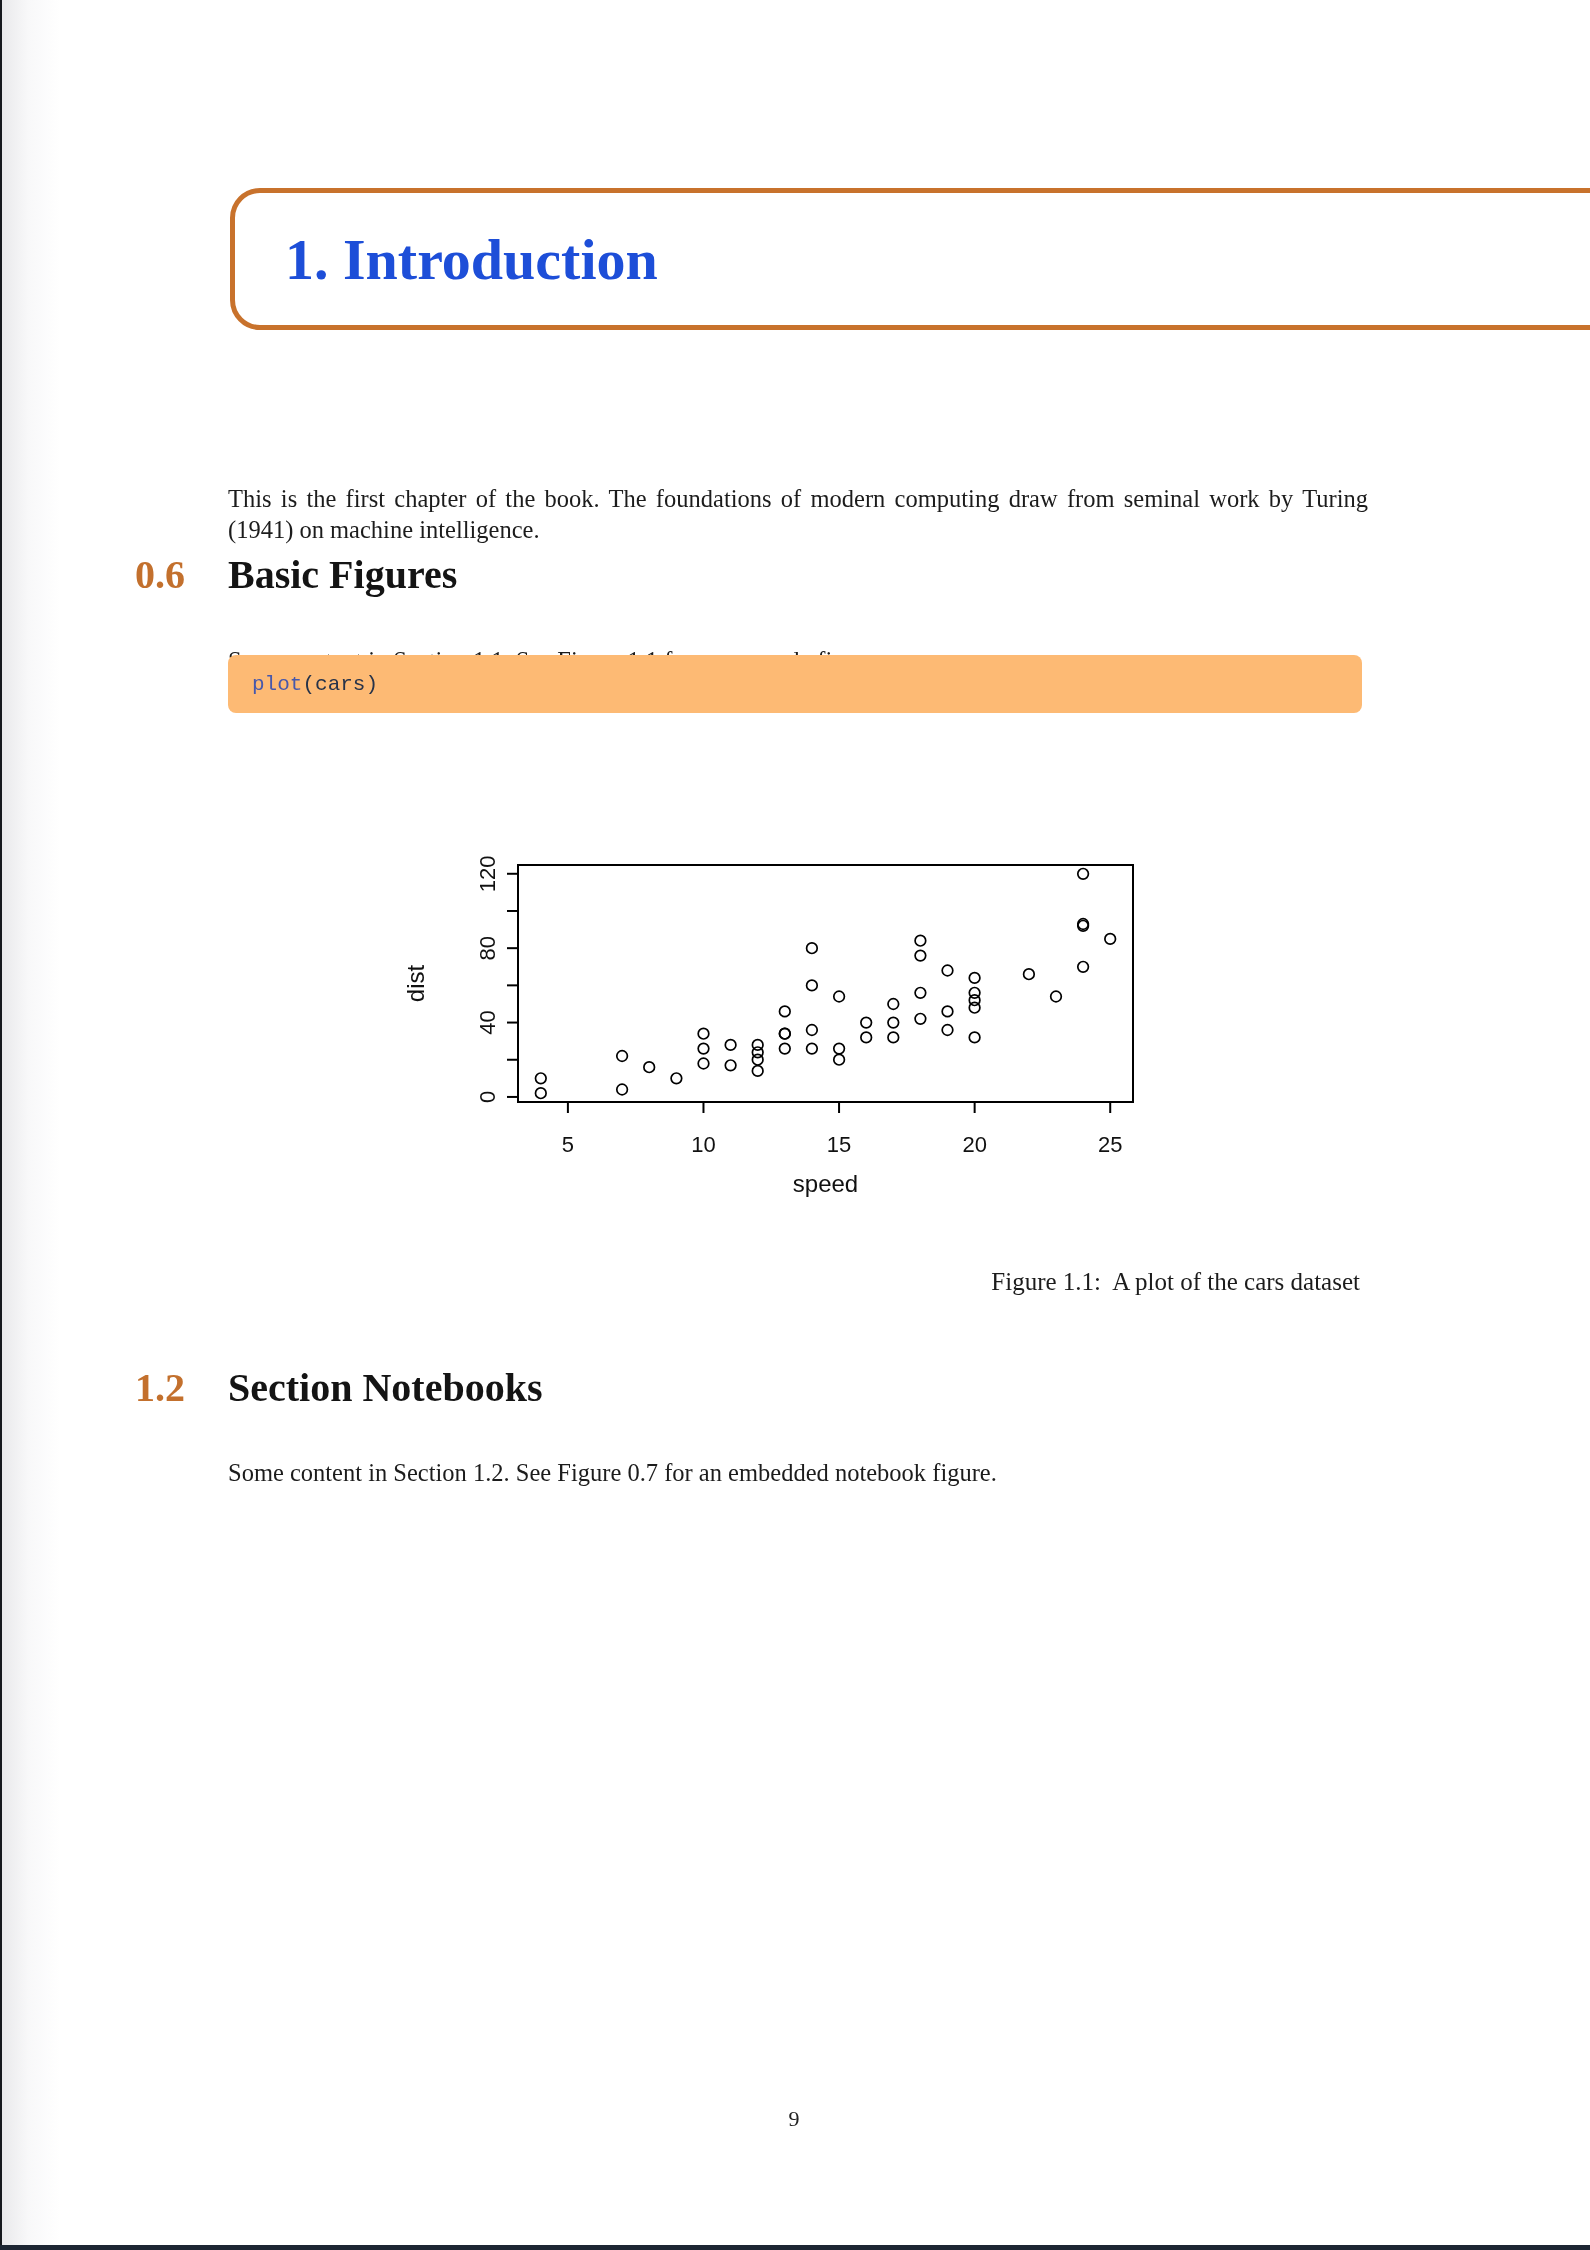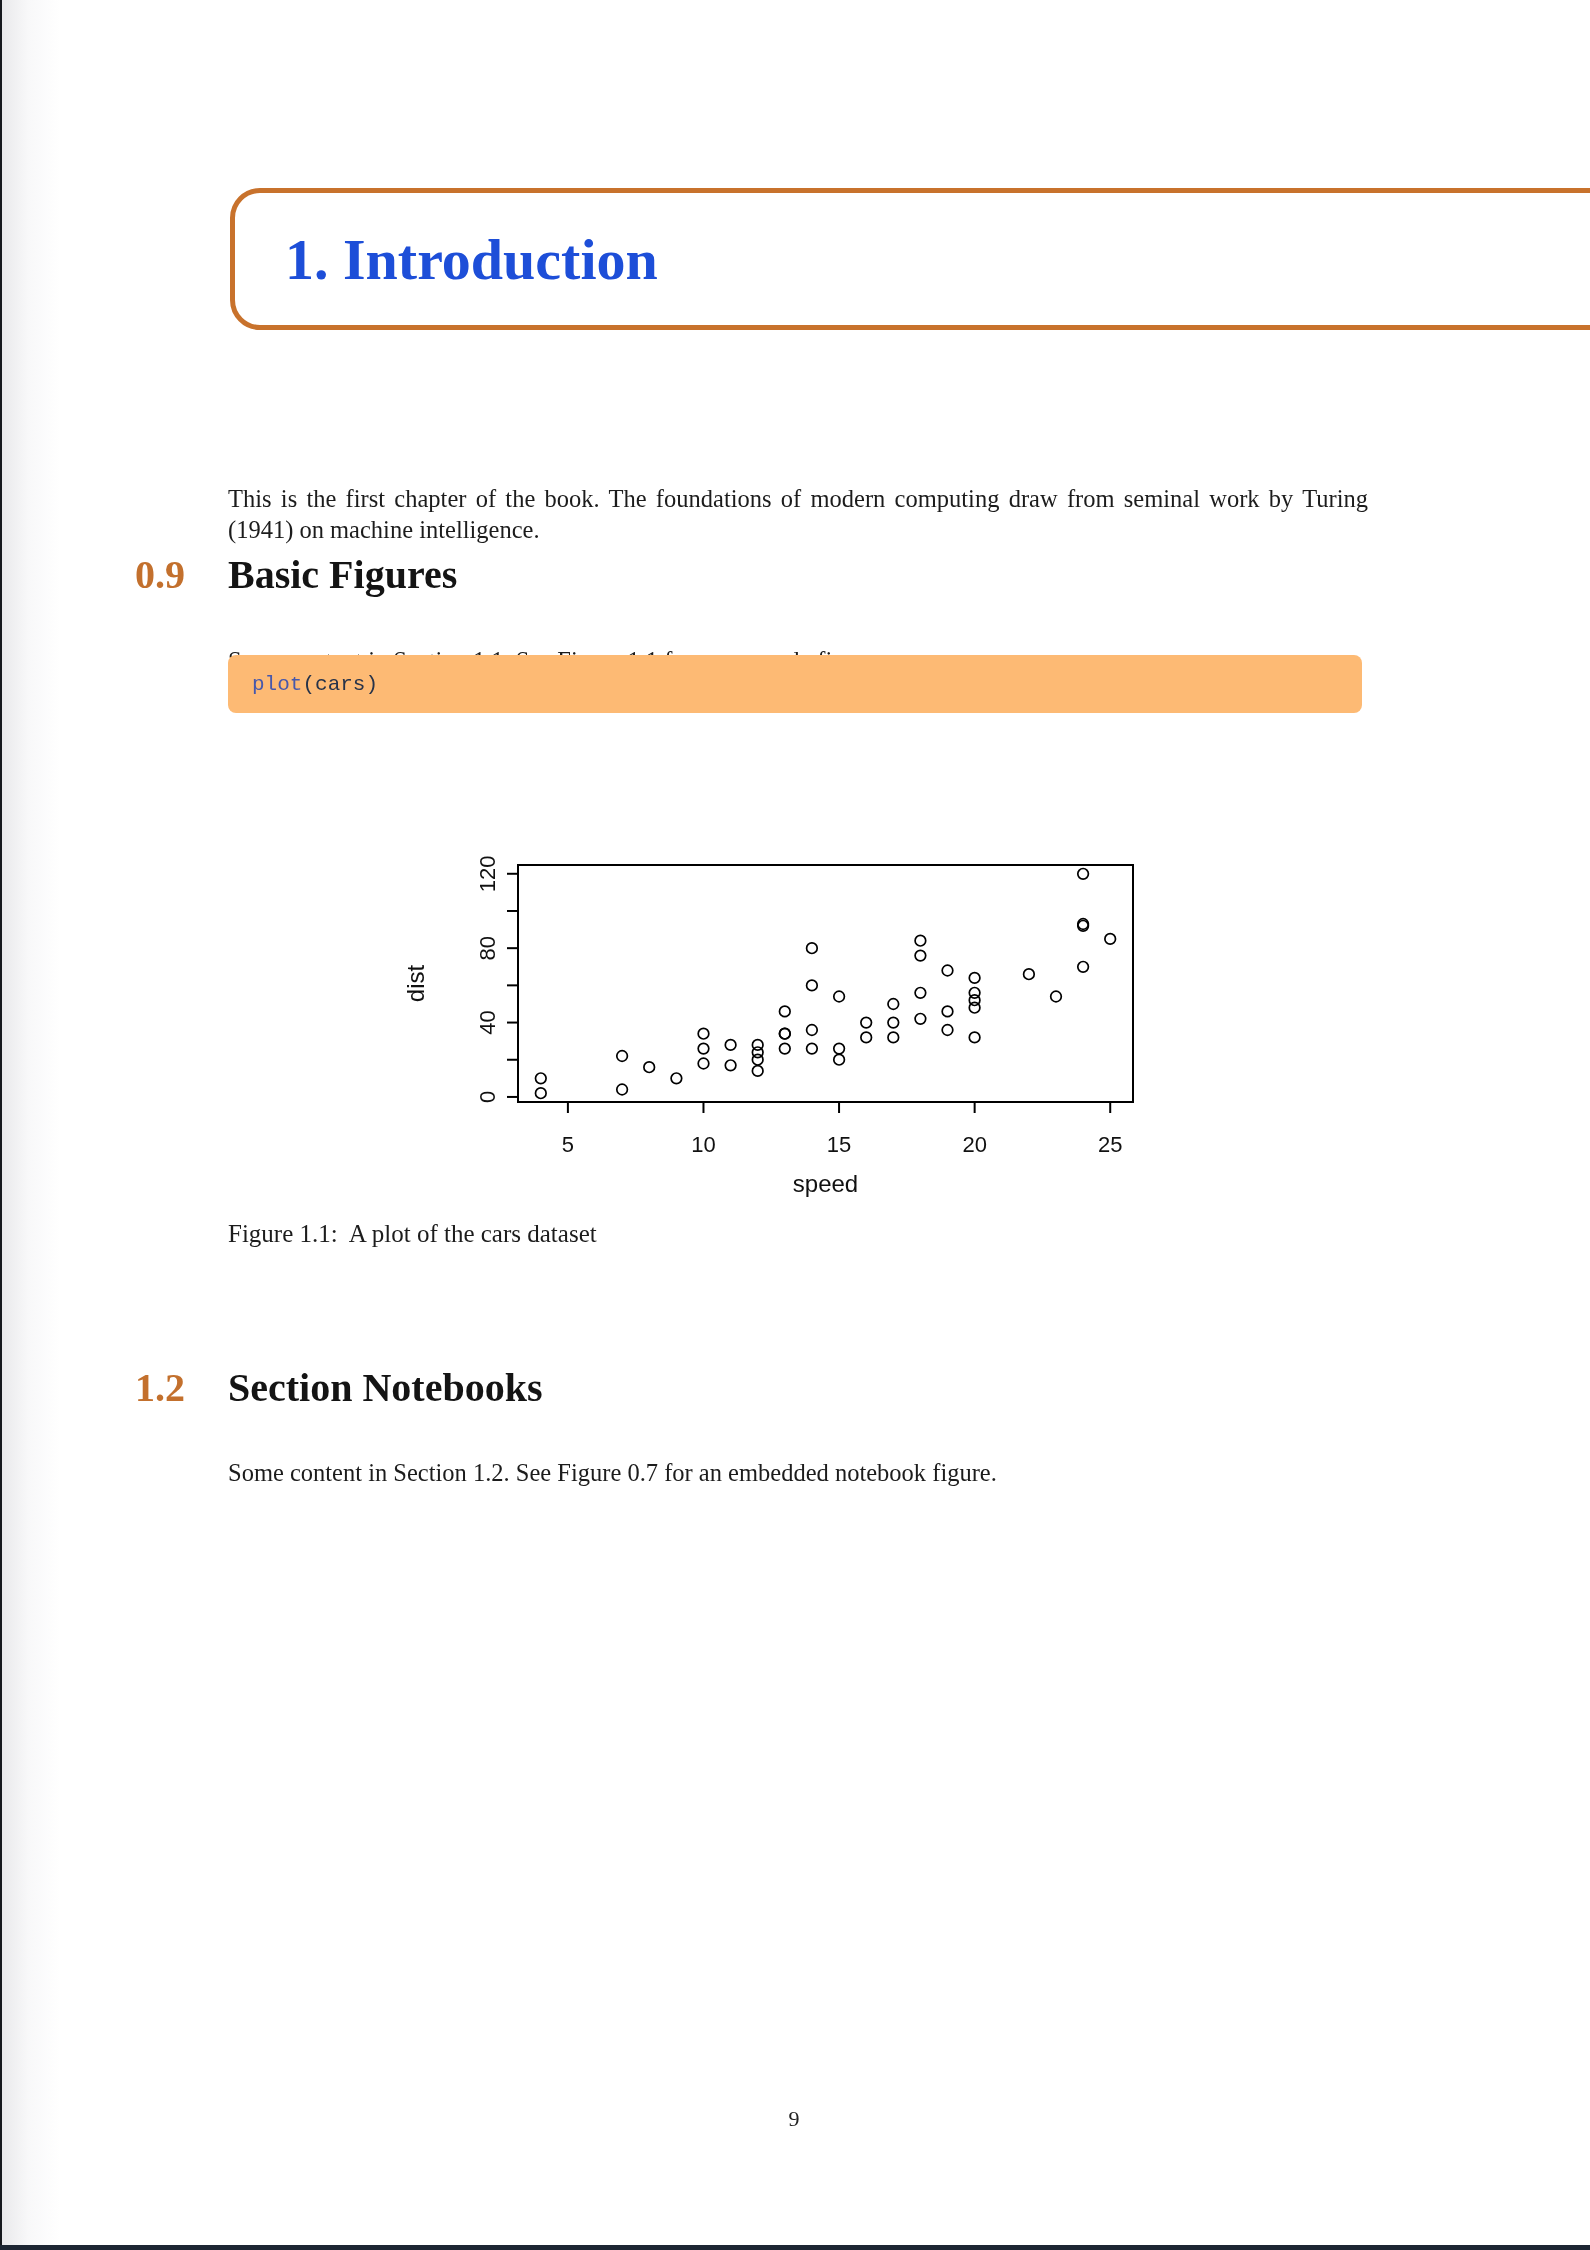--- a/index.html
+++ b/index.html
@@ -35,42 +35,42 @@
   
   .code-block{left:228px;top:655px;width:1134px;height:58px;box-sizing:border-box;
               background:#fdba74;border-radius:8px;display:flex;align-items:center;
               padding-left:24px;font-family:"Liberation Mono","DejaVu Sans Mono",monospace;
               font-size:21px;}
   .code-fn{color:#4758AB;}
   .code-tx{color:#273349;}
 
   
   .plot-svg{left:0;top:0;width:1590px;height:2250px;pointer-events:none;}
-  .fig-caption{left:228px;top:1220px;width:1132px;text-align:left;font-size:25px;
+  .fig-caption{left:228px;top:1268px;width:1132px;text-align:right;font-size:25px;
                color:#1c1c1c;white-space:pre-wrap;}
 
   
   .page-num{left:228px;top:2106px;width:1132px;text-align:center;font-size:22px;color:#222;}
 </style>
 </head>
 <body>
 
 <div class="page">
 
   <div class="abs edge-shadow"></div>
   <div class="abs edge-line"></div>
 
   <div class="abs chapter-banner">
     <span class="chapter-title">1. Introduction</span>
   </div>
 
   <p class="abs body-par par-intro">This is the first chapter of the book. The foundations of modern computing draw from seminal work by Turing (1941) on machine intelligence.</p>
 
   <div class="abs h2-row h2-s1">
-    <span class="h2-num">0.9</span>
+    <span class="h2-num">0.6</span>
     <span class="h2-title">Basic Figures</span>
   </div>
 
   <p class="abs body-par par-s1">Some content in Section 1.1. See Figure 1.1 for an example figure.</p>
 
   <div class="abs code-block">
     <span class="code-fn">plot</span>
       <span class="code-tx">(</span>
       <span class="code-tx">cars</span>
       <span class="code-tx">)</span>

